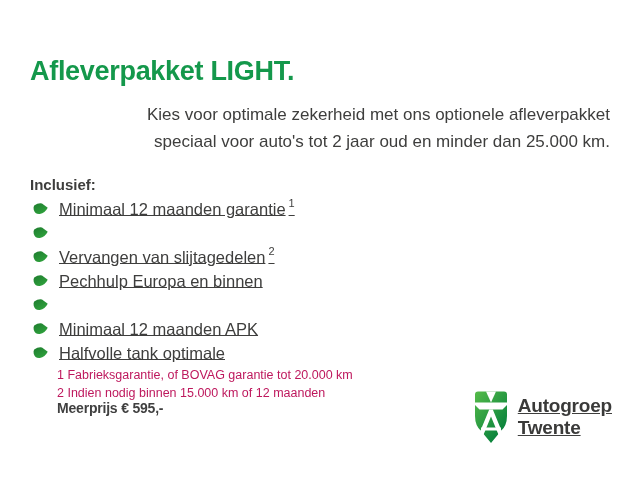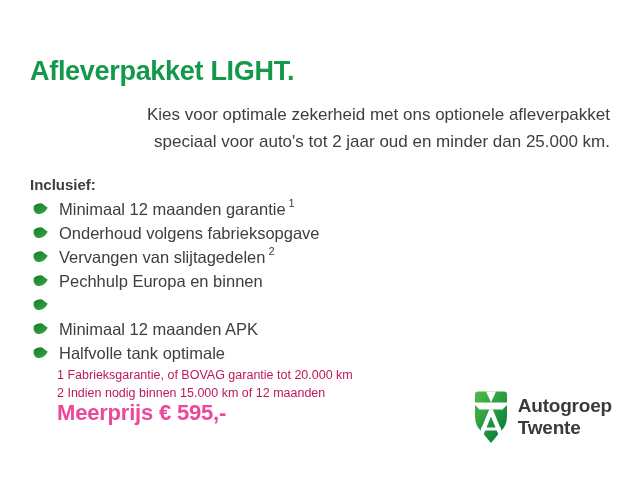--- a/index.html
+++ b/index.html
@@ -41,20 +41,21 @@
     list-style: none;
     margin: 0; padding: 0;
   }
   ul.features li {
     display: flex;
     align-items: center;
     height: 24px;
     font-size: 16.5px;
     gap: 10px;
     padding-left: 2px;
+    text-decoration: underline;
   }
   .bullet { display: inline-flex; flex: 0 0 auto; }
   .bullet svg { display: block; }
   .item-text sup {
     font-size: 11px;
     margin-left: 3px;
     position: relative;
     top: -1px;
   }
   .footnotes {
@@ -65,30 +66,31 @@
   }
   .bottom-row {
     position: absolute;
     left: 30px; right: 28px; top: 400px;
     display: flex;
     justify-content: space-between;
     align-items: flex-start;
   }
   .price {
     margin-left: 27px;
-    font-size: 22px;
+    font-size: 14px;
     font-weight: bold;
     letter-spacing: -0.2px;
-    color: #ec4899;
+    color: #404040;
   }
   .logo {
     display: flex;
     align-items: center;
     gap: 9px;
     margin-top: -10px;
+    text-decoration: underline;
   }
   .logo-shield svg { display: block; }
   .logo-text {
     font-size: 19px;
     font-weight: bold;
     line-height: 22px;
     letter-spacing: -0.2px;
     color: #3a3a39;
   }
   .svg-defs { position: absolute; width: 0; height: 0; overflow: hidden; }
@@ -125,21 +127,20 @@
           </svg>
         </span>
       <span class="item-text"><span>Minimaal 12 maanden garantie</span><sup>1</sup></span>
     </li>
     <li>
       <span class="bullet">
           <svg width="17" height="13" viewBox="0 0 18 14">
             <path d="M2.2 3.8 Q6.5 0.8 10.6 1.6 L16.8 6.2 Q13.8 12 8.3 12.9 Q3 13.4 1.7 8.4 Q1.1 5.6 2.2 3.8 Z" fill="url(#leafGrad)"></path>
           </svg>
         </span>
-      <span class="item-text"><span>Onderhoud volgens fabrieksopgave</span><sup></sup></span>
     </li>
     <li>
       <span class="bullet">
           <svg width="17" height="13" viewBox="0 0 18 14">
             <path d="M2.2 3.8 Q6.5 0.8 10.6 1.6 L16.8 6.2 Q13.8 12 8.3 12.9 Q3 13.4 1.7 8.4 Q1.1 5.6 2.2 3.8 Z" fill="url(#leafGrad)"></path>
           </svg>
         </span>
       <span class="item-text"><span>Vervangen van slijtagedelen</span><sup>2</sup></span>
     </li>
     <li>

